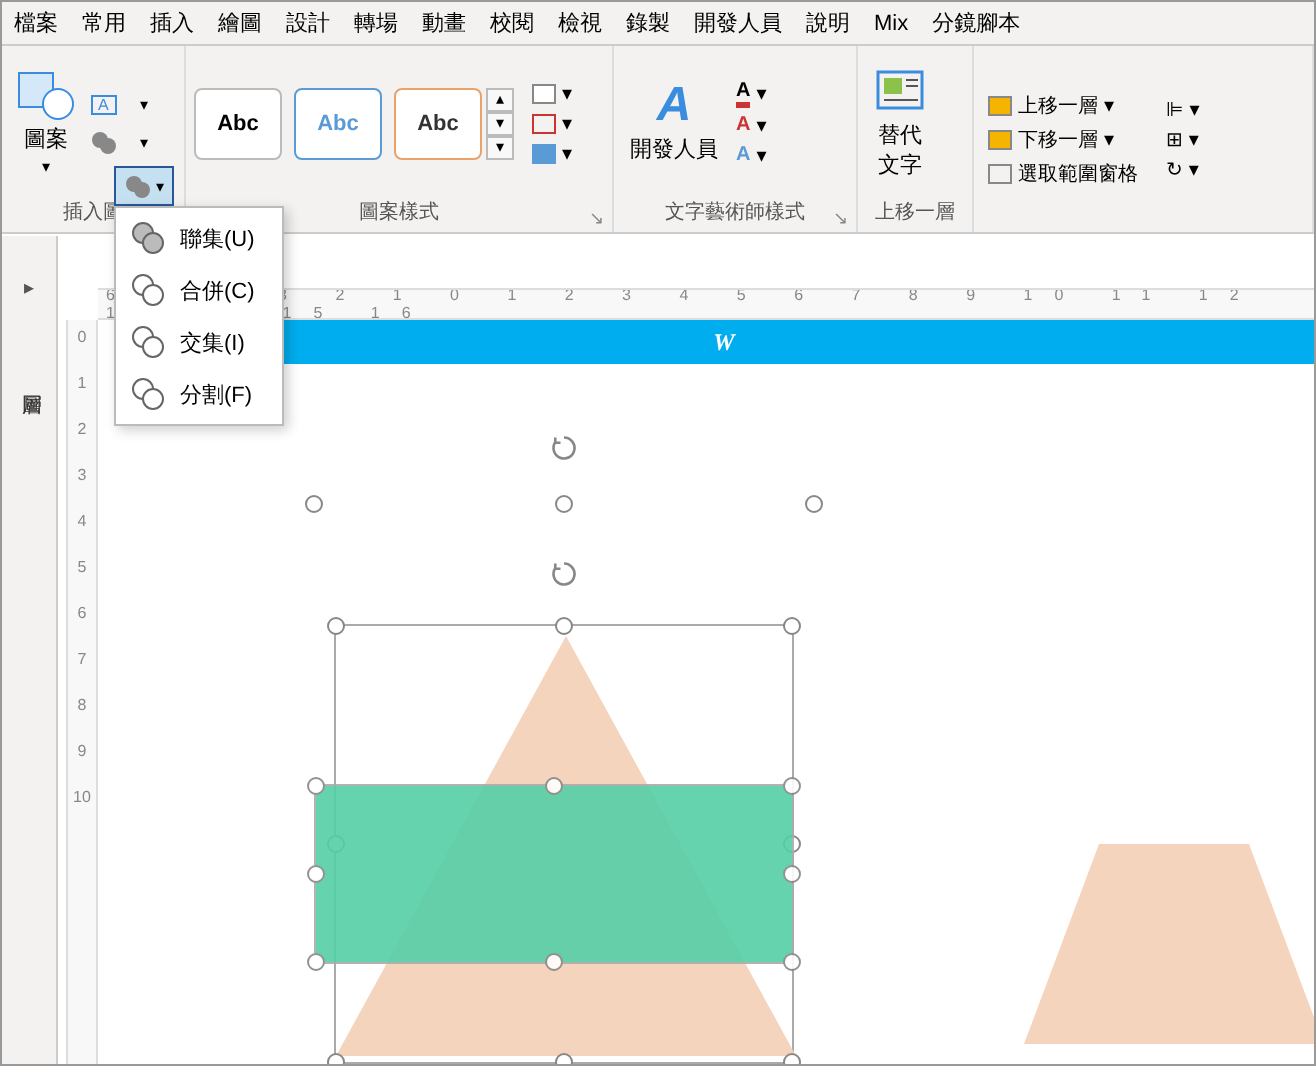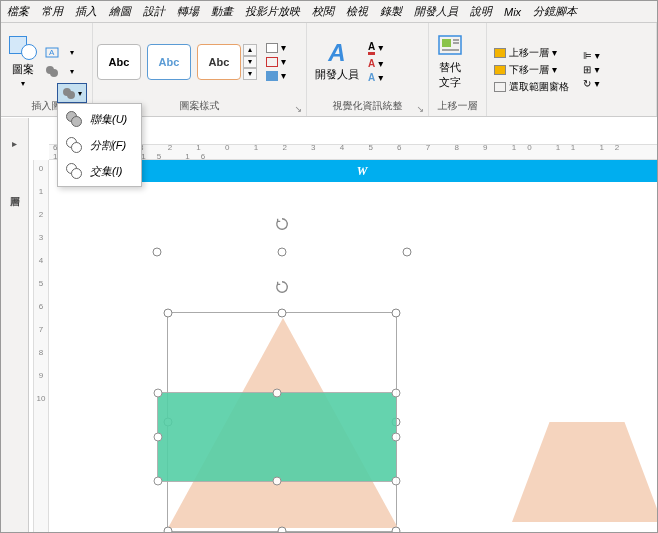--- a/index.html
+++ b/index.html
@@ -1,19 +1,19 @@
 <!DOCTYPE html>
 <html><head>
 <meta charset="utf-8">
 <style>
 * { margin: 0; padding: 0; box-sizing: border-box; font-family: "Microsoft JhengHei", "Segoe UI", sans-serif; }
 body { background: #fff; width: 658px; height: 533px; overflow: hidden; position: relative; border: 1px solid #999; }
 
 .menubar { display: flex; background: #f3f2f1; border-bottom: 1px solid #ccc; height: 22px; font-size: 11px; align-items: center; }
-.menubar div { padding: 3px 6px; white-space: nowrap; cursor: default; font-style: italic; }
+.menubar div { padding: 3px 6px; white-space: nowrap; cursor: default; }
 
 .ribbon { display: flex; background: #f3f2f1; border-bottom: 1px solid #ccc; height: 94px; }
 .rgroup { border-right: 1px solid #ddd; display: flex; flex-direction: column; padding: 2px 4px; }
 .rgroup-body { flex: 1; display: flex; align-items: center; gap: 2px; }
 .rgroup-label { font-size: 10px; text-align: center; color: #555; padding: 1px 0; position: relative; }
 .rgroup-label .launcher { position: absolute; right: 0; bottom: 0; font-size: 9px; color: #888; }
 
 .big-btn { display: flex; flex-direction: column; align-items: center; padding: 2px 4px; font-size: 11px; gap: 2px; }
 .shape-icon { width: 28px; height: 24px; position: relative; }
 .shape-icon .s1 { position: absolute; width: 18px; height: 18px; border: 1.5px solid #3a8dde; background: #d4e8f9; left: 0; top: 0; }
@@ -28,21 +28,21 @@
 .style-item.blue { border-color: #5a9bd5; color: #5a9bd5; }
 .style-scroller { display: flex; flex-direction: column; }
 .style-scroller div { width: 14px; height: 12px; border: 1px solid #bbb; background: #f8f8f8; font-size: 8px; text-align: center; line-height: 10px; }
 
 .stack { display: flex; flex-direction: column; gap: 1px; }
 .small-btn { display: flex; align-items: center; gap: 3px; font-size: 10px; padding: 1px 3px; white-space: nowrap; }
 .sw { width: 12px; height: 10px; display: inline-block; }
 
 .wordart-icon { font-size: 24px; font-weight: bold; font-style: italic; line-height: 1; }
 
-.dropdown-menu { position: absolute; left: 56px; top: 102px; background: #fff; border: 1px solid #bbb; box-shadow: 2px 2px 6px rgba(0,0,0,0.2); z-index: 100; padding: 2px 0; font-style: italic; }
+.dropdown-menu { position: absolute; left: 56px; top: 102px; background: #fff; border: 1px solid #bbb; box-shadow: 2px 2px 6px rgba(0,0,0,0.2); z-index: 100; padding: 2px 0; }
 .dropdown-menu .mi { display: flex; align-items: center; gap: 8px; padding: 5px 14px 5px 8px; font-size: 11px; }
 .dd-icon { width: 16px; height: 16px; position: relative; }
 .dd-icon .c1 { position: absolute; width: 11px; height: 11px; border: 1.2px solid #666; border-radius: 50%; left: 0; top: 0; background: #fff; }
 .dd-icon .c2 { position: absolute; width: 11px; height: 11px; border: 1.2px solid #666; border-radius: 50%; right: 0; bottom: 0; background: #fff; }
 
 .active-dd-btn { position: absolute; left: 56px; top: 82px; width: 30px; height: 20px; border: 1px solid #2b579a; background: #c5e0f0; display: flex; align-items: center; justify-content: center; gap: 2px; z-index: 99; }
 
 .sidepanel { position: absolute; left: 0; top: 117px; width: 28px; bottom: 0; background: #f3f2f1; border-right: 1px solid #ccc; display: flex; flex-direction: column; align-items: center; padding-top: 20px; gap: 40px; }
 .sidepanel .chev { font-size: 10px; color: #555; }
 .sidepanel .vtext { writing-mode: vertical-rl; font-size: 10px; color: #333; }
@@ -71,21 +71,20 @@
 <body>
 
 <div class="menubar">
   <div>檔案</div>
   <div>常用</div>
   <div>插入</div>
   <div>繪圖</div>
   <div>設計</div>
   <div>轉場</div>
   <div>動畫</div>
-  <div>投影片放映</div>
   <div>校閱</div>
   <div>檢視</div>
   <div>錄製</div>
   <div>開發人員</div>
   <div>說明</div>
   <div>Mix</div>
   <div>分鏡腳本</div>
 </div>
 
 <div class="ribbon">
@@ -150,21 +149,21 @@
       <div class="big-btn">
         <span class="wordart-icon" style="color:#3a8dde;">A</span>
         <span>開發人員</span>
       </div>
       <div class="stack">
         <div class="small-btn"><span style="font-weight:bold;border-bottom:3px solid #c33;">A</span>▾</div>
         <div class="small-btn"><span style="color:#c33;font-weight:bold;">A</span>▾</div>
         <div class="small-btn"><span style="color:#5a9bd5;font-weight:bold;">A</span>▾</div>
       </div>
     </div>
-    <div class="rgroup-label"><span>視覺化資訊統整</span><span class="launcher">↘</span></div>
+    <div class="rgroup-label"><span>文字藝術師樣式</span><span class="launcher">↘</span></div>
   </div>
 
   <div class="rgroup" style="width:58px;">
     <div class="rgroup-body">
       <div class="big-btn">
         <svg width="26" height="24">
             <rect x="2" y="2" width="22" height="18" fill="none" stroke="#3a8dde" stroke-width="1.5"></rect>
             <rect x="5" y="5" width="9" height="8" fill="#8bc34a"></rect>
             <line x1="16" y1="6" x2="22" y2="6" stroke="#555"></line>
             <line x1="16" y1="9" x2="22" y2="9" stroke="#555"></line>
@@ -210,28 +209,35 @@
         <span class="c1" style="background:#bbb;"></span>
         <span class="c2" style="background:#bbb;"></span>
       </span>
       <span>聯集(U)</span>
     </div>
   <div class="mi">
       <span class="dd-icon">
         <span class="c1"></span>
         <span class="c2"></span>
       </span>
-      <span>分割(F)</span>
+      <span>合併(C)</span>
     </div>
   <div class="mi">
       <span class="dd-icon">
         <span class="c1"></span>
         <span class="c2"></span>
       </span>
       <span>交集(I)</span>
+    </div>
+  <div class="mi">
+      <span class="dd-icon">
+        <span class="c1"></span>
+        <span class="c2"></span>
+      </span>
+      <span>分割(F)</span>
     </div>
 </div>
 
 <div class="sidepanel">
   <span class="chev">▸</span>
   <span class="vtext">圖層</span>
 </div>
 
 <div class="editor">
   <div class="ruler-h">6 5 4 3 2 1 0 1 2 3 4 5 6 7 8 9 10 11 12 13 14 15 16</div>

